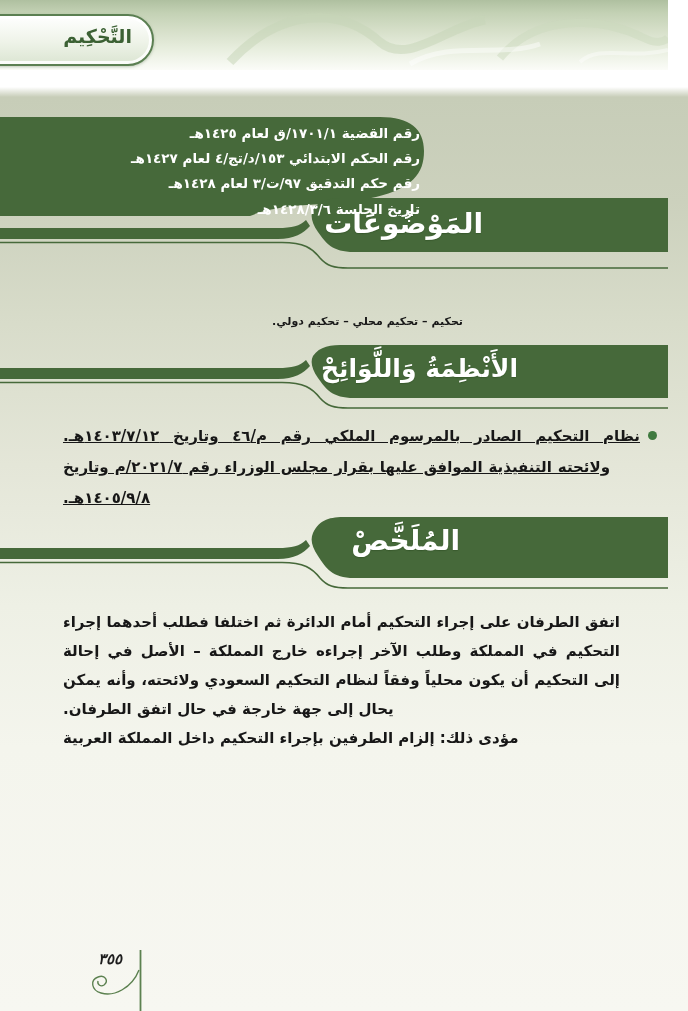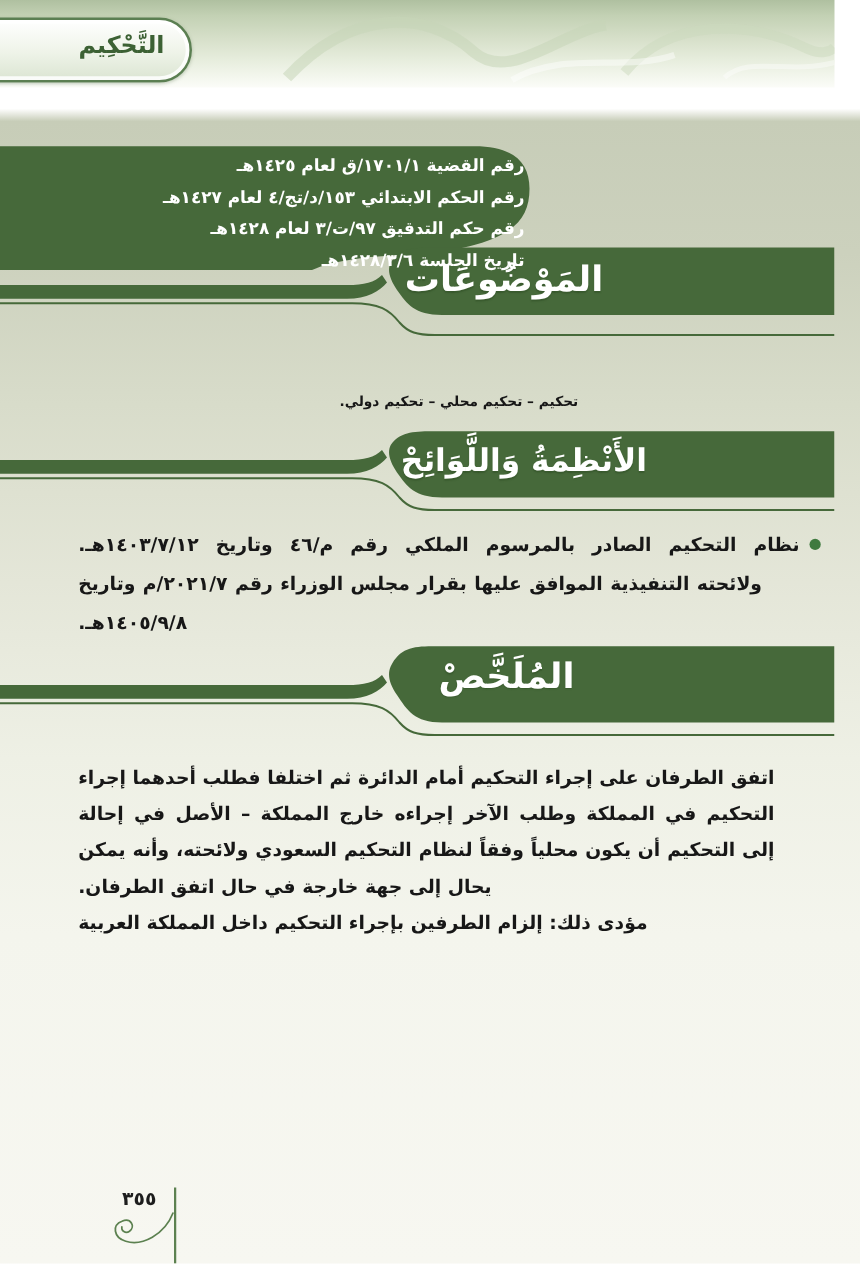--- a/index.html
+++ b/index.html
@@ -46,36 +46,36 @@
   .rt-topics{right:205px;top:207px;font-size:28px;}
   .rt-regs{right:170px;top:354px;font-size:25px;}
   .rt-summary{right:228px;top:524px;font-size:28px;}
   
   .topics-line{
     position:absolute;right:225px;top:291px;
     font-size:11px;font-weight:700;color:#171717;white-space:nowrap;margin-top:24px;
   }
   .regs-block{position:absolute;right:48px;top:421px;width:577px;
     font-size:15px;font-weight:700;color:#171717;}
-  .regs-block .ln{line-height:31px;height:31px;overflow:hidden;}
+  .regs-block .ln{line-height:31px;height:31px;overflow:hidden;text-decoration:underline;}
   .bullet-dot{
     position:absolute;right:31px;top:431px;width:9px;height:9px;border-radius:50%;
     background:#3f7a3f;
   }
   .indent-20{margin-right:30px;}
   .summary-block{position:absolute;right:68px;top:608px;width:557px;
     font-size:15px;font-weight:700;color:#171717;margin-left:35px;}
   .summary-block .ln{line-height:29px;height:29px;overflow:hidden;}
   .jl{text-align:justify;text-align-last:justify;}
   .ralign{text-align:left;}
   .indent-65{padding-right:65px;}
   
   .page-number{
     position:absolute;left:118px;top:950px;
-    font-size:15px;font-weight:700;color:#1d1d1d;
+    font-size:15px;font-weight:700;color:#1d1d1d;font-style:italic;
   }
 </style>
 </head>
 <body>
 
 <div class="page">
 
   <div class="header">
     <svg width="688" height="70" viewBox="0 0 688 70">
       <path d="M250,62 C300,8 360,6 400,42 C428,66 468,26 505,20" fill="none" stroke="#c7d6b8" stroke-width="9" opacity="0.55"></path>

